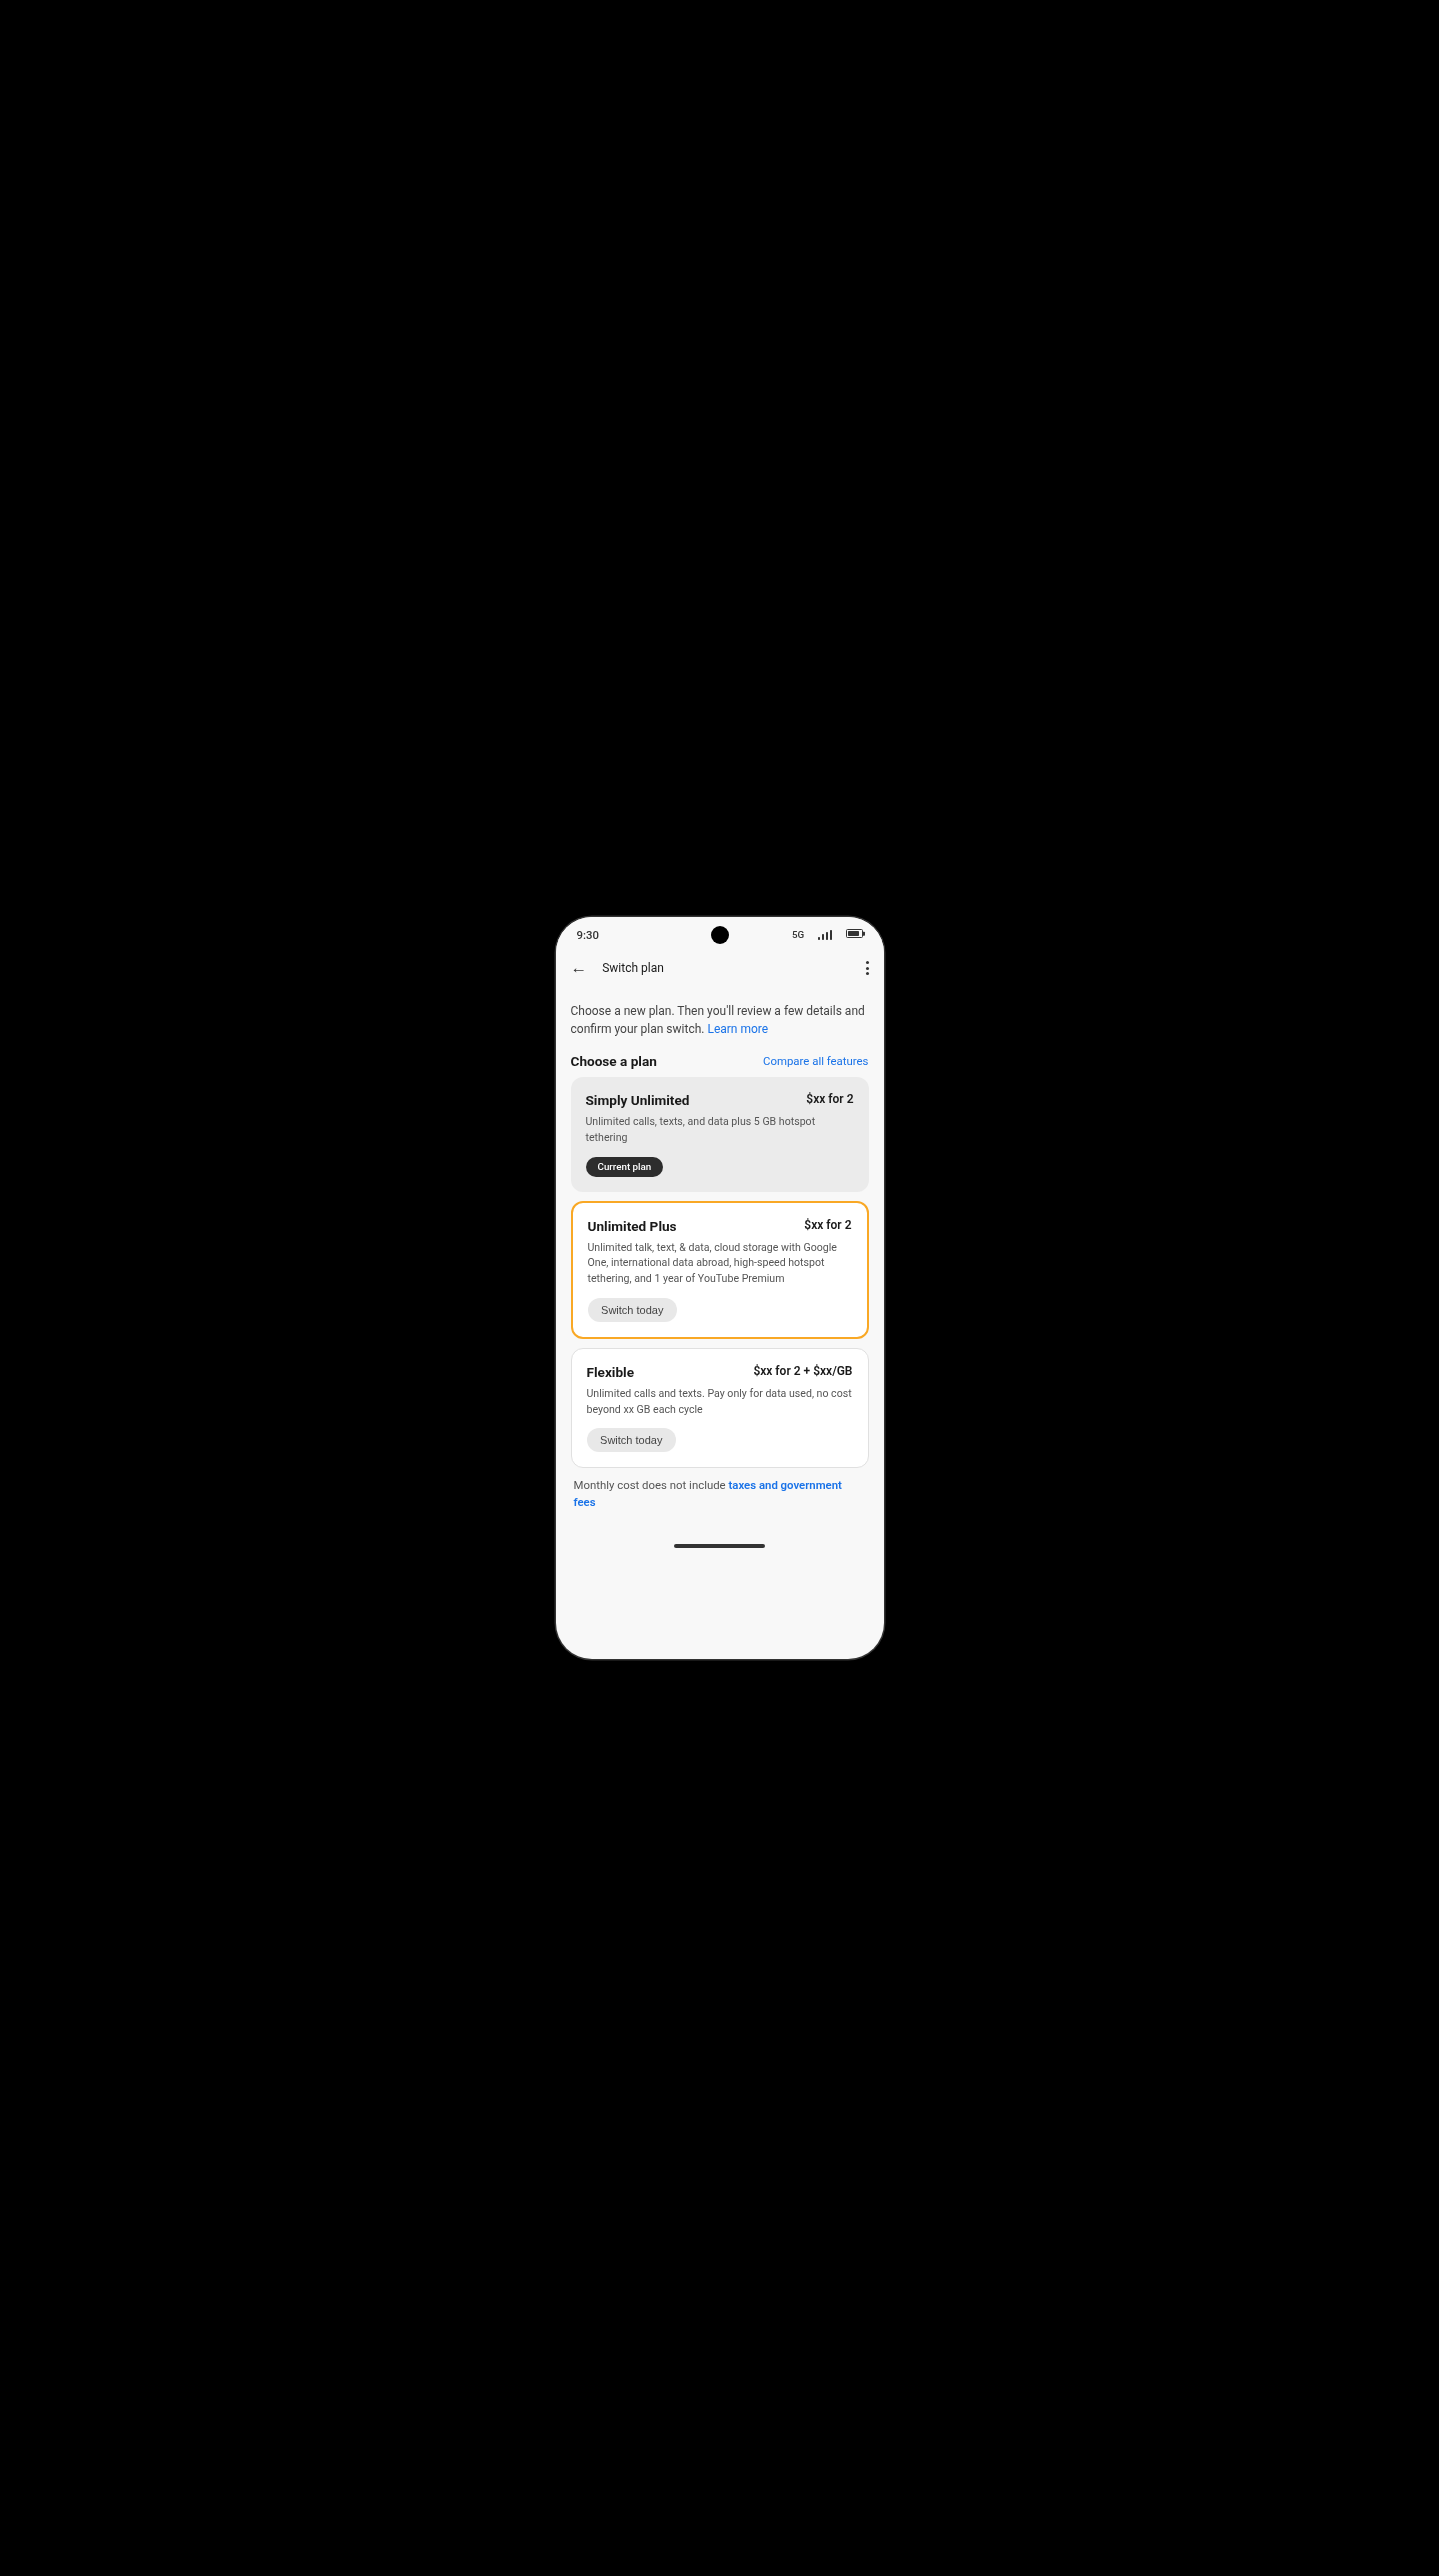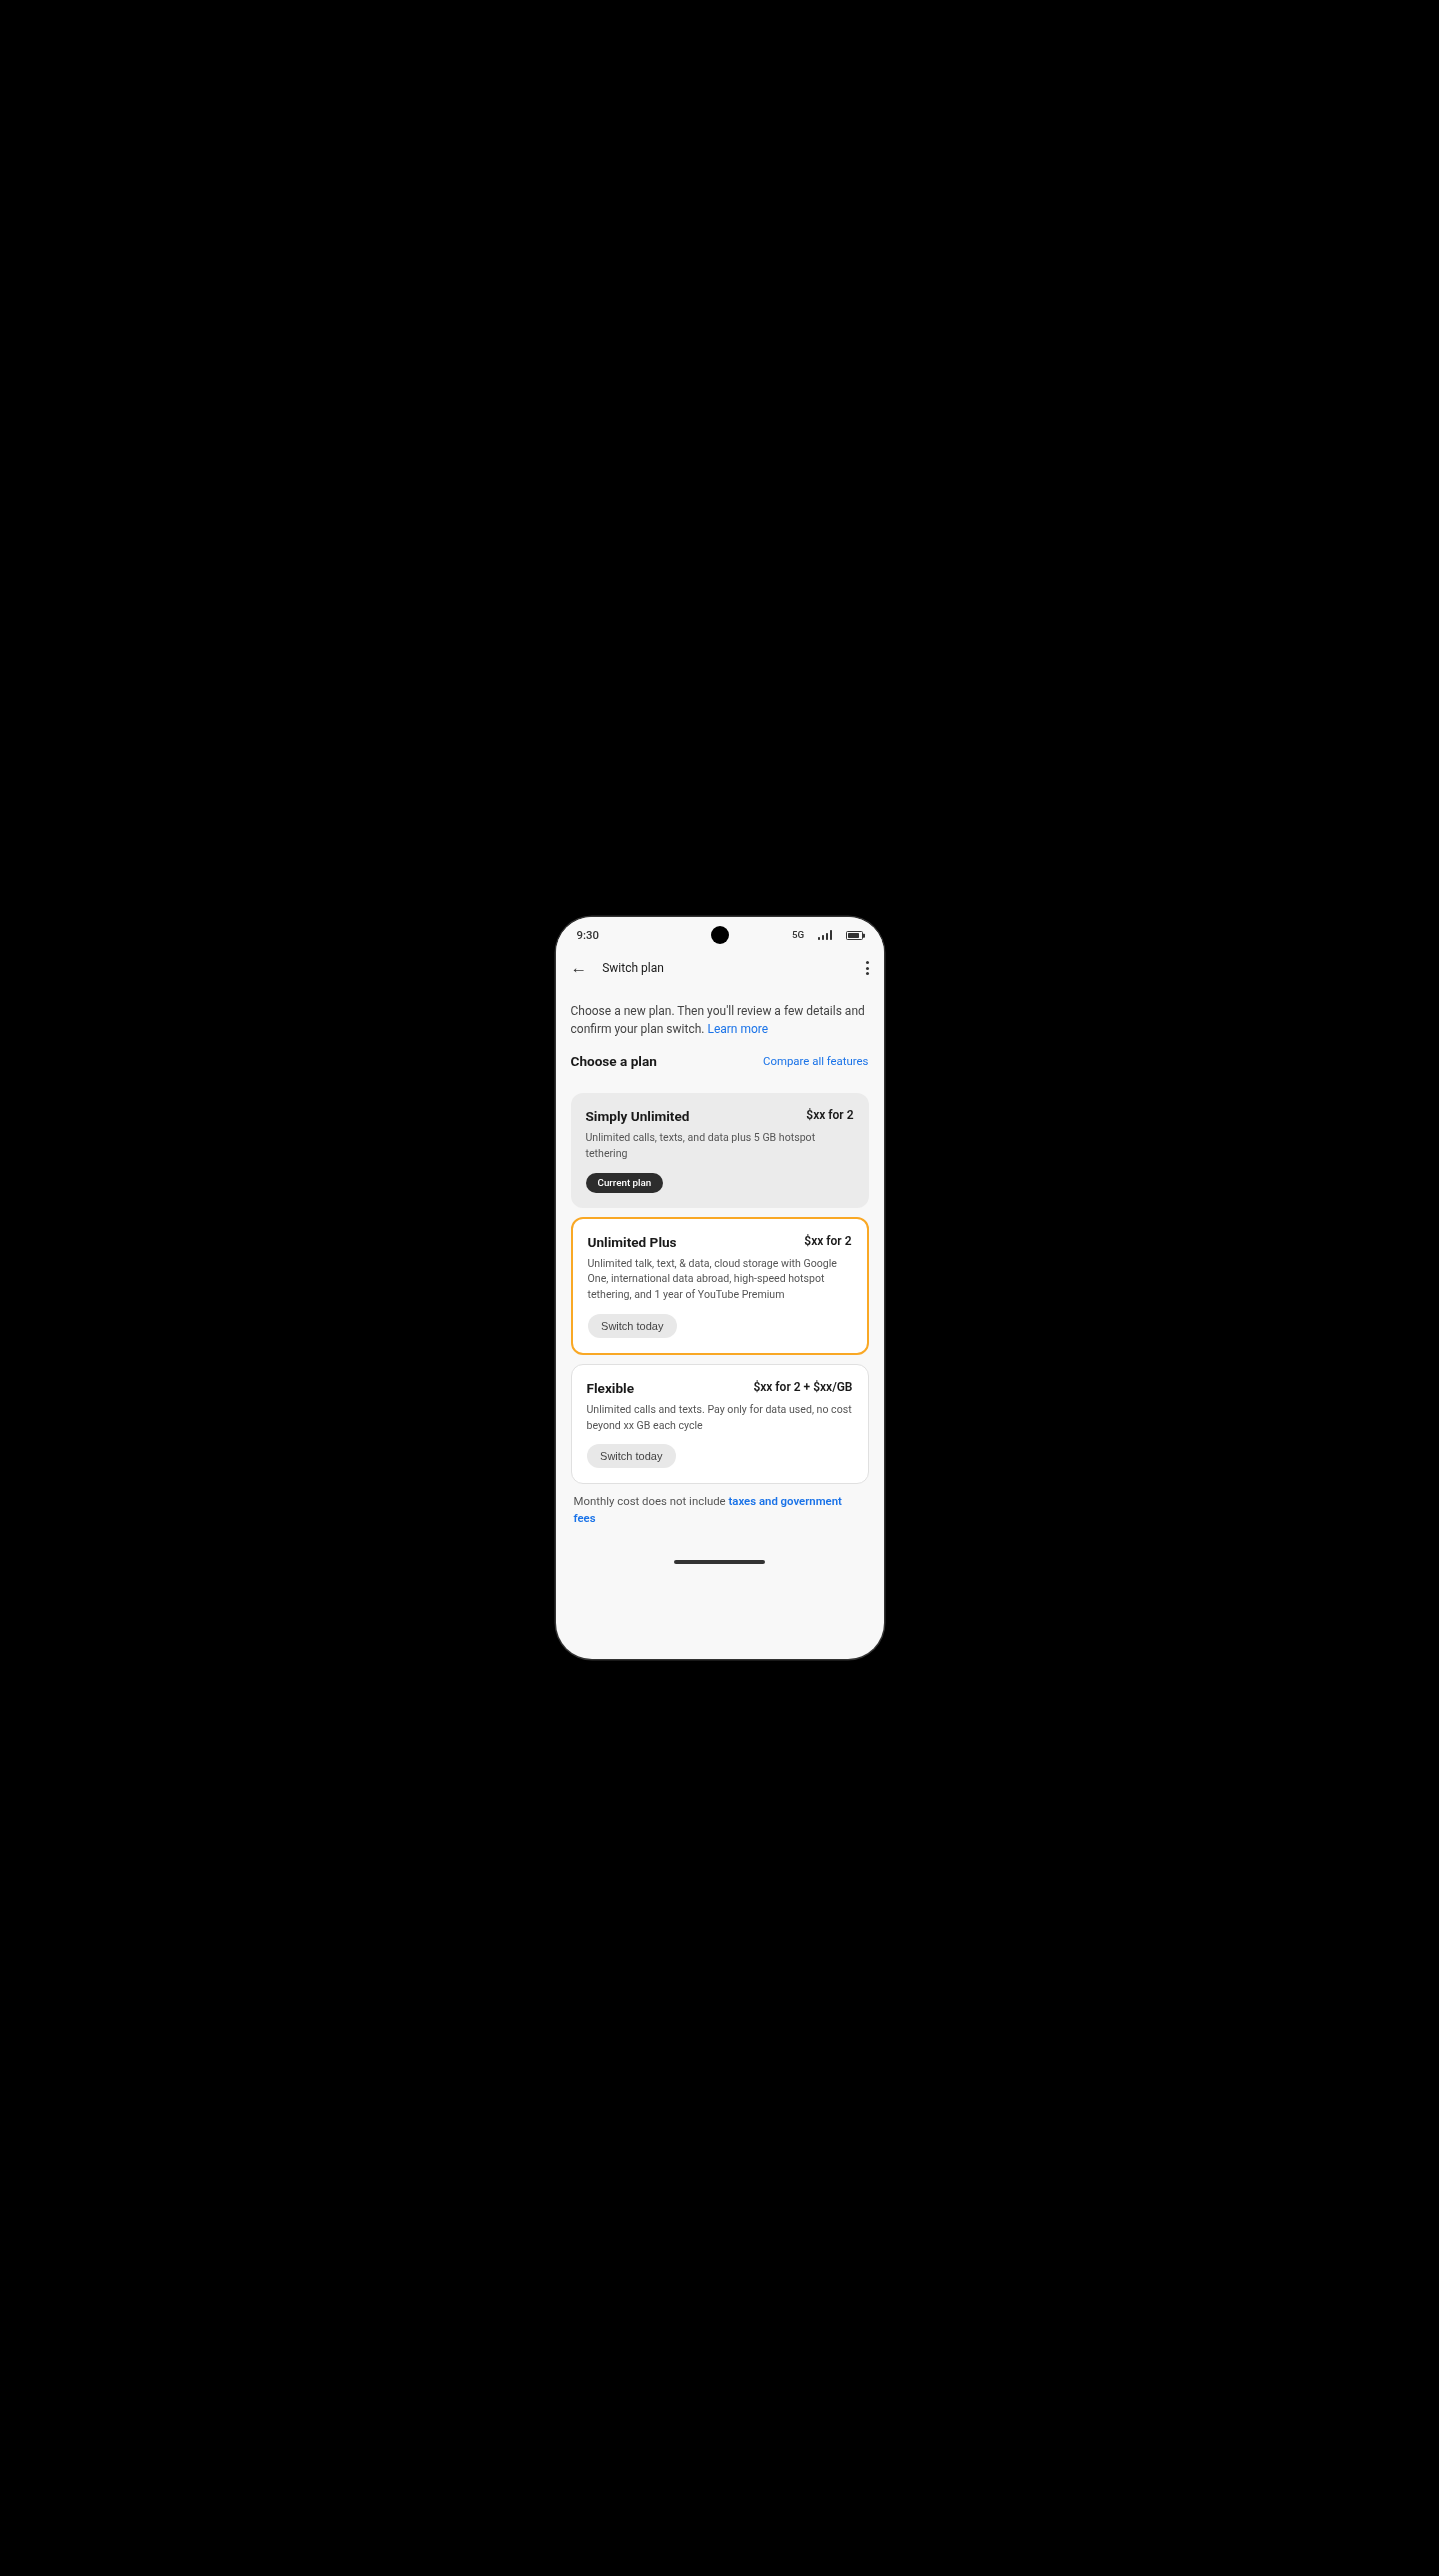--- a/index.html
+++ b/index.html
@@ -49,21 +49,21 @@
       background: #000;
       border-radius: 50%;
       position: absolute;
       left: 50%;
       transform: translateX(-50%);
       top: 9px;
     }
 
     .status-icons {
       display: flex;
-      align-items: flex-end;
+      align-items: flex-start;
       gap: 14px;
       font-size: 9.8px;
       font-weight: 500;
       color: #333;
     }
 
     .signal-bars {
       display: inline-flex;
       align-items: flex-end;
       gap: 1.5px;
@@ -168,21 +168,21 @@
 
     .intro-text .learn-more {
       color: #1a73e8;
       cursor: pointer;
     }
 
     .section-header {
       display: flex;
       justify-content: space-between;
       align-items: center;
-      margin-bottom: 24px;
+      margin-bottom: 8px;
     }
 
     .section-title {
       font-size: 13.6px;
       font-weight: 700;
       color: #1a1a1a;
     }
 
     .compare-link {
       color: #1a73e8;

